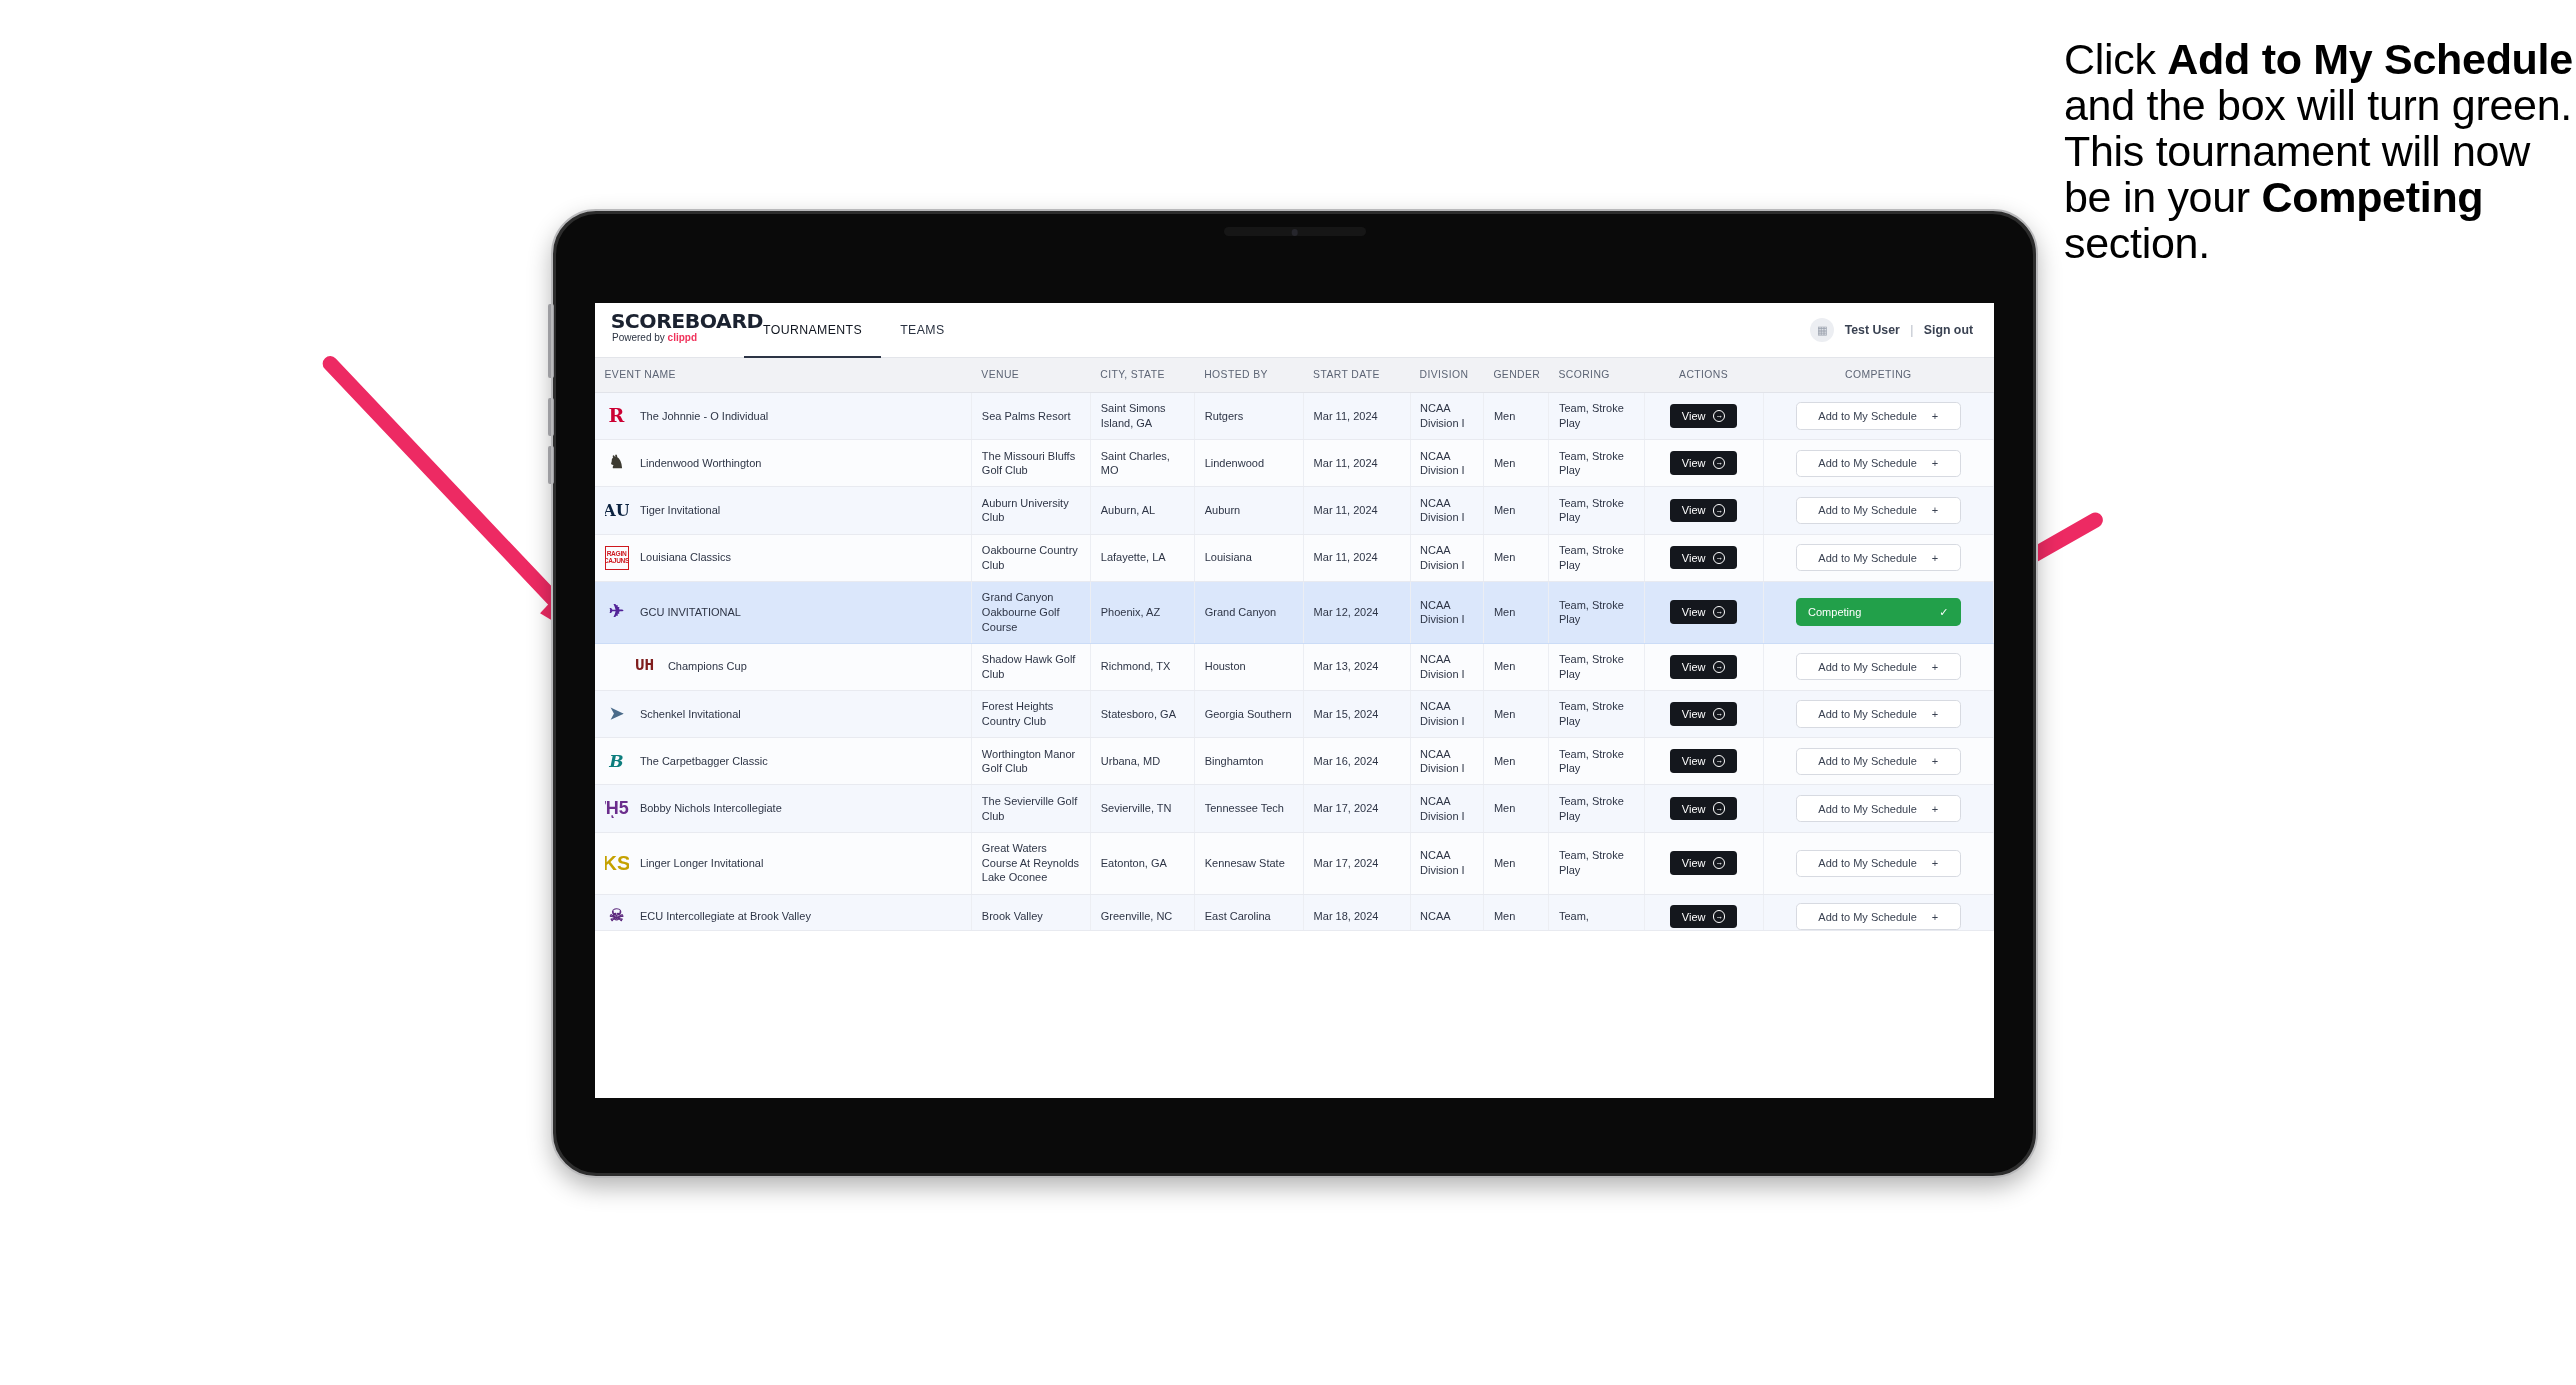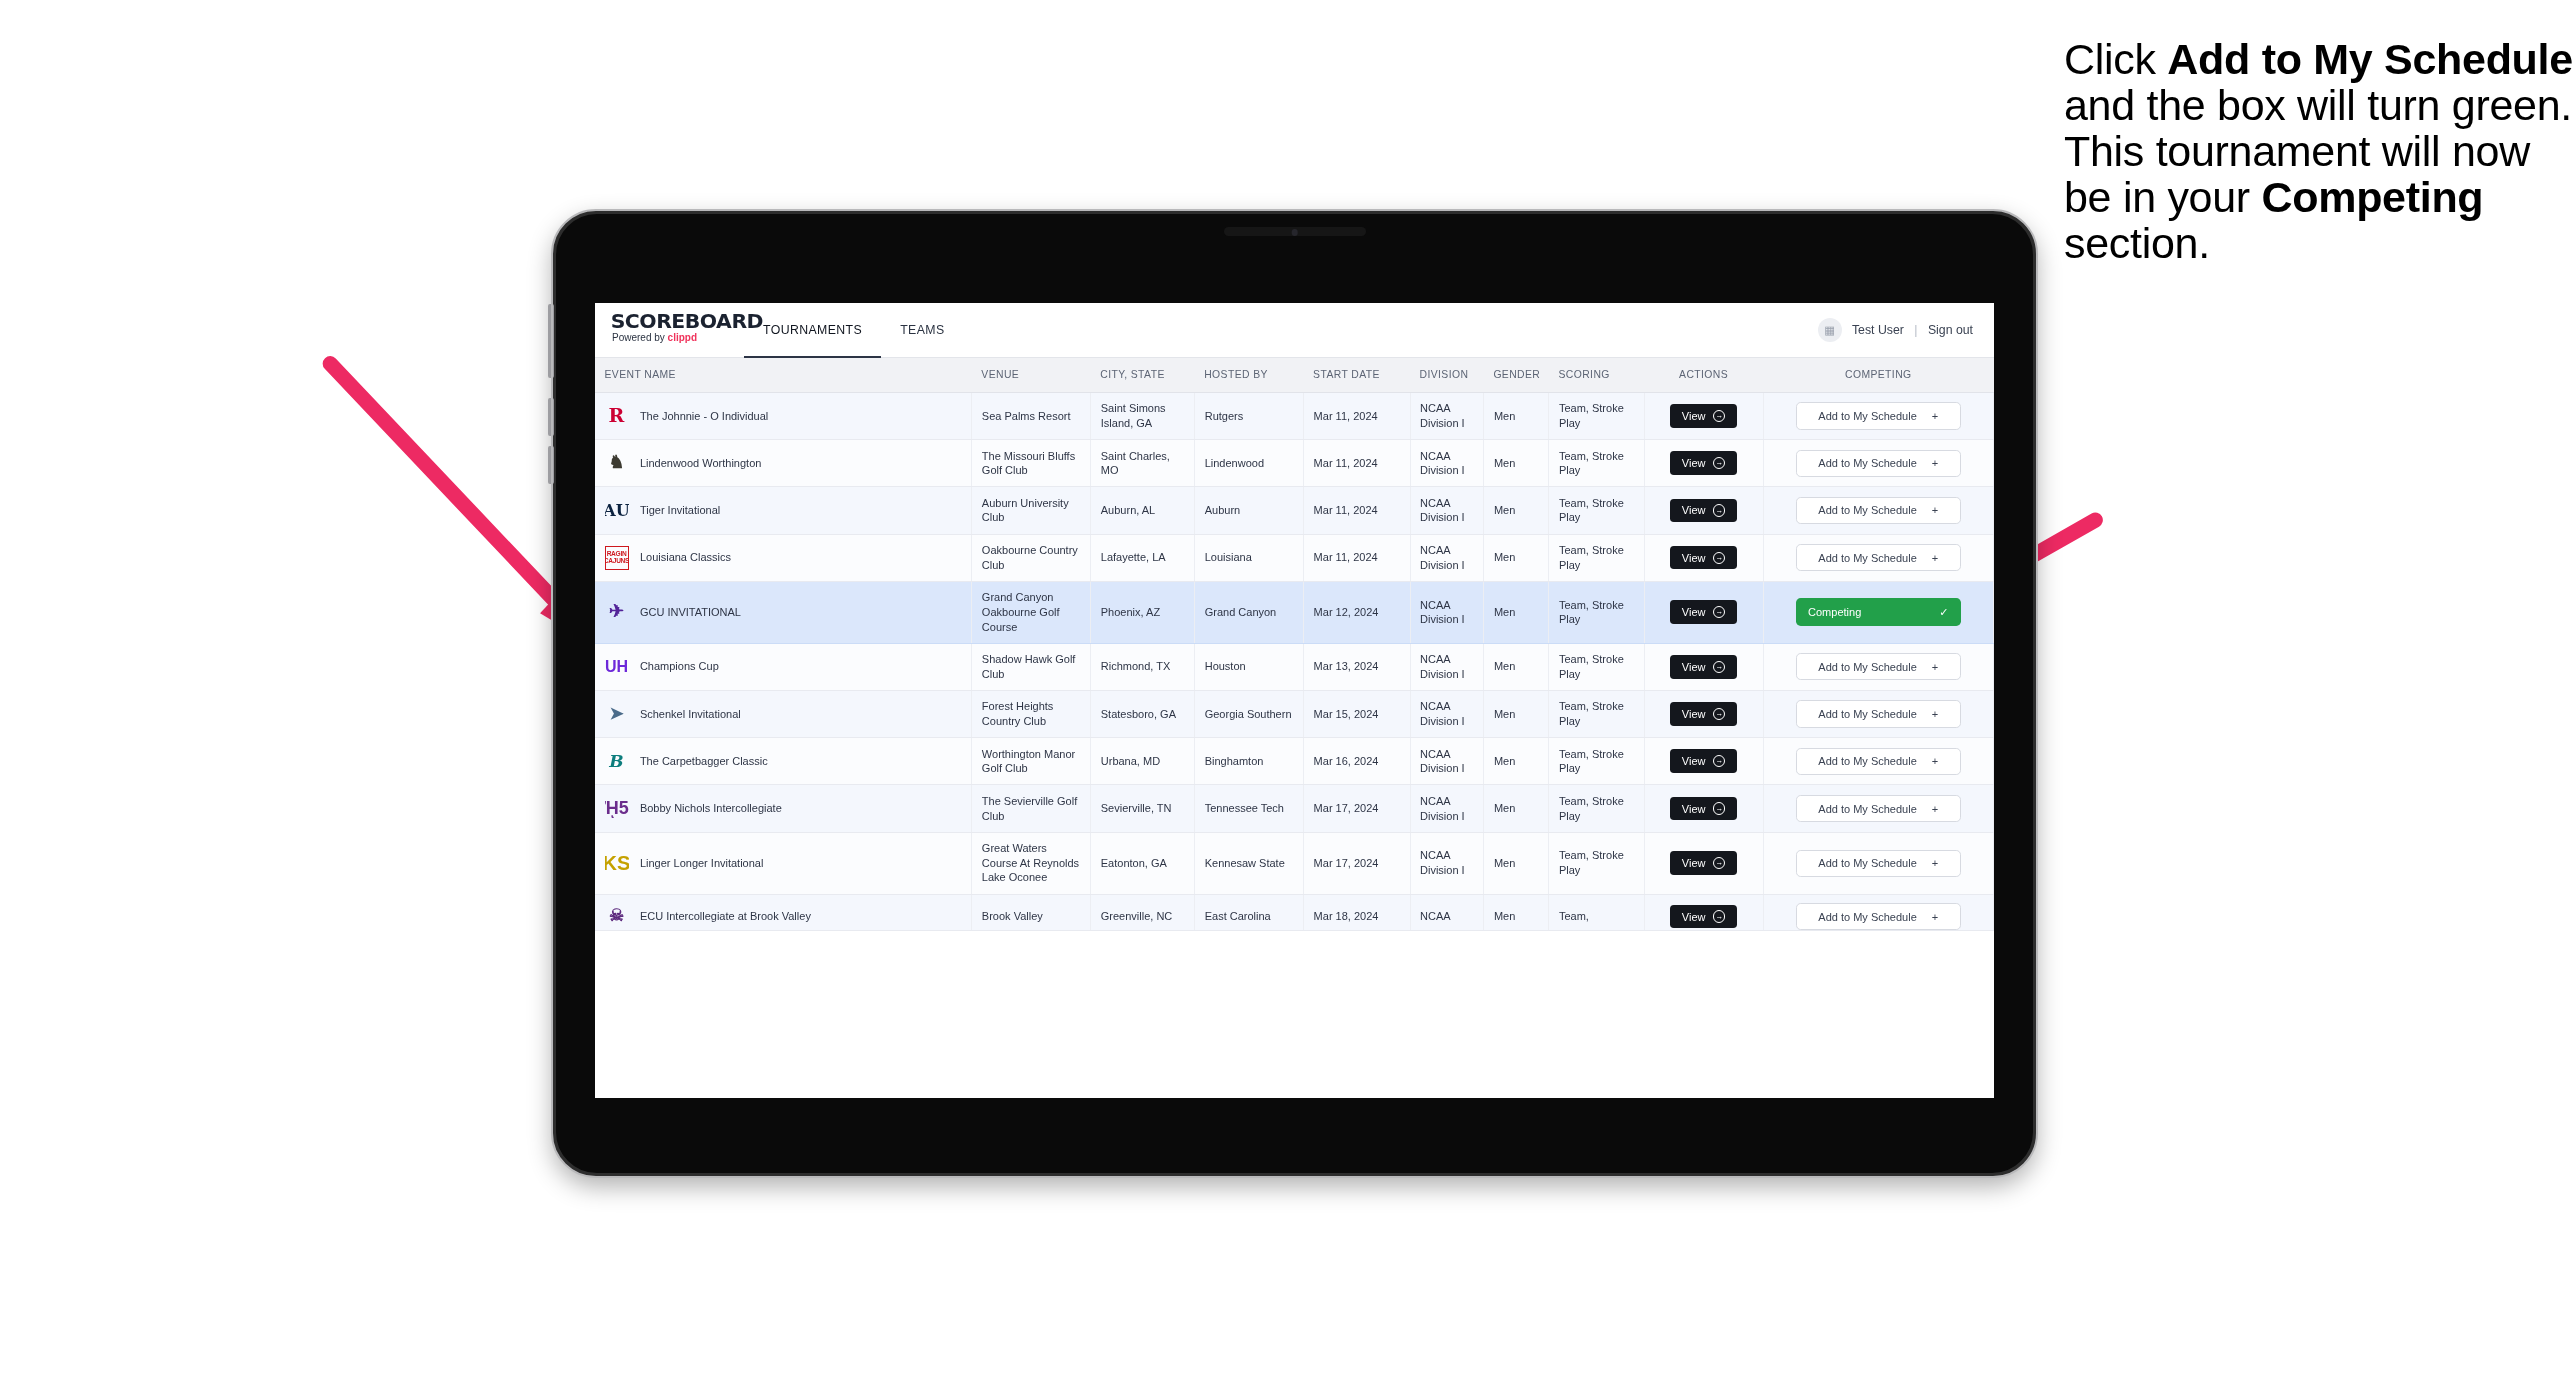--- a/index.html
+++ b/index.html
@@ -88,21 +88,21 @@
   #user-area {
     margin-left: auto; display: flex; align-items: center;
     gap: 10.4px; padding-right: 21px; font-size: 12.3px; color: #3a4252;
   }
   #avatar {
     width: 24px; height: 24px; border-radius: 50%;
     background: #eceef2; display: flex; align-items: center;
     justify-content: center; color: #9aa1ad; font-size: 11.4px;
   }
   #user-area .sep { color: #b8bdc7; }
-  #user-area .lnk { cursor: pointer; }
+  #user-area .lnk { cursor: pointer; font-weight: bold; }
 
   
   table { width: 100%; border-collapse: collapse; table-layout: fixed; border-radius: 22px; }
   thead th {
     background: #f1f2f5; text-align: left;
     font-size: 10.4px; font-weight: 400; letter-spacing: 0.4px;
     color: #5c6474; padding: 11.4px 9.5px;
     border-bottom: 0.9px solid #e1e3e9;
     white-space: nowrap;
   }
@@ -127,21 +127,21 @@
   .logo { width: 24px; height: 24px; flex: 0 0 24px;
           display: flex; align-items: center; justify-content: center;
           font-weight: 700; overflow: hidden; }
   .lg-rutgers { color:#cc0033; font-size:19px; font-family:"DejaVu Serif", serif; }
   .lg-lindenwood { font-size:18px; color:#3c3a31; }
   .lg-auburn { color:#0c2340; font-size:16px; font-family:"DejaVu Serif", serif; }
   .lg-louisiana { color:#ce181e; font-size:6.6px; font-weight:700; line-height:0.95;
                   text-align:center; letter-spacing:-0.3px;
                   border:0.9px solid #ce181e; padding:0.9px 0.9px; }
   .lg-gcu { color:#522398; font-size:18px; }
-  .lg-houston { color:#6d28d9; font-size:16px; font-family:Liberation Sans, sans-serif; }
+  .lg-houston { color:#7f1d1d; font-size:16px; font-family:Liberation Mono, monospace;margin-left:28px; }
   .lg-gsouthern { color:#4a6b8a; font-size:17px; }
   .lg-binghamton { color:#0d7d7d; font-size:17px; font-family:"DejaVu Serif", serif;
                    font-style:italic; }
   .lg-tntech { color:#6b2d8c; font-size:18px; }
   .lg-kennesaw { color:#c5a100; font-size:20px; font-family:Liberation Sans, sans-serif; }
   .lg-ecu { color:#5d2a7e; font-size:17px; }
 
   .btn-view {
     display: inline-flex; align-items: center; gap: 7.6px;
     background: #14171d; color: #fff;

